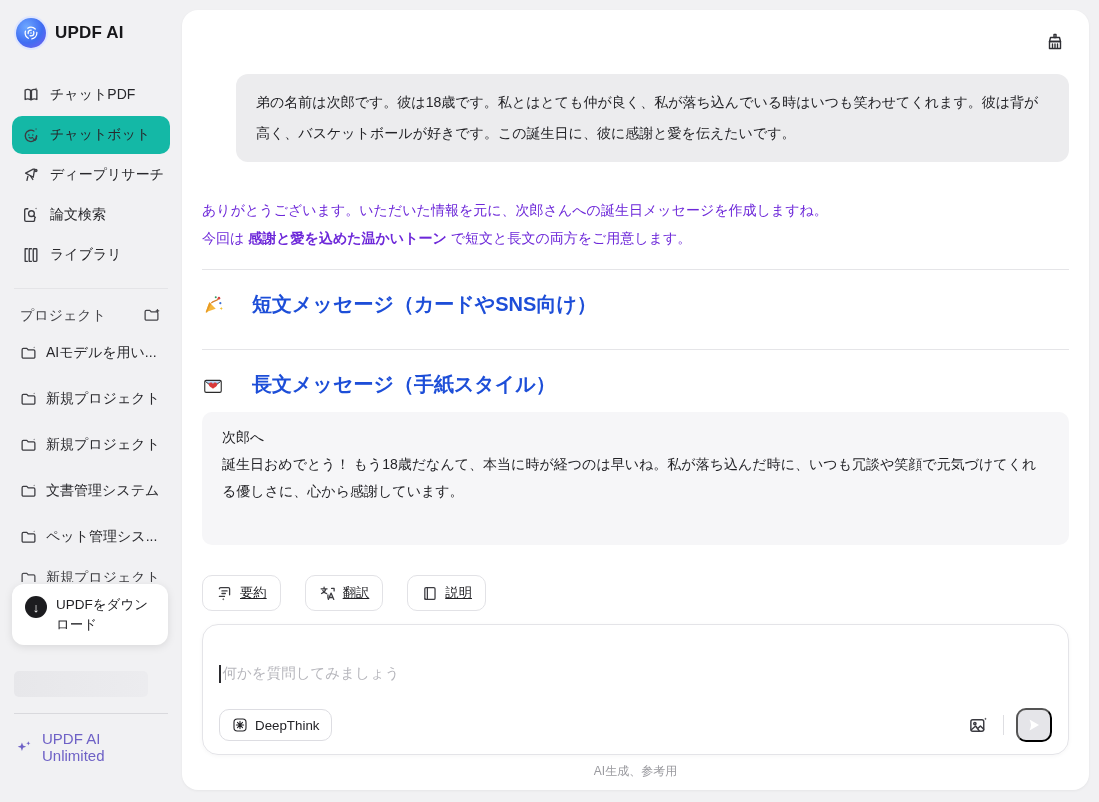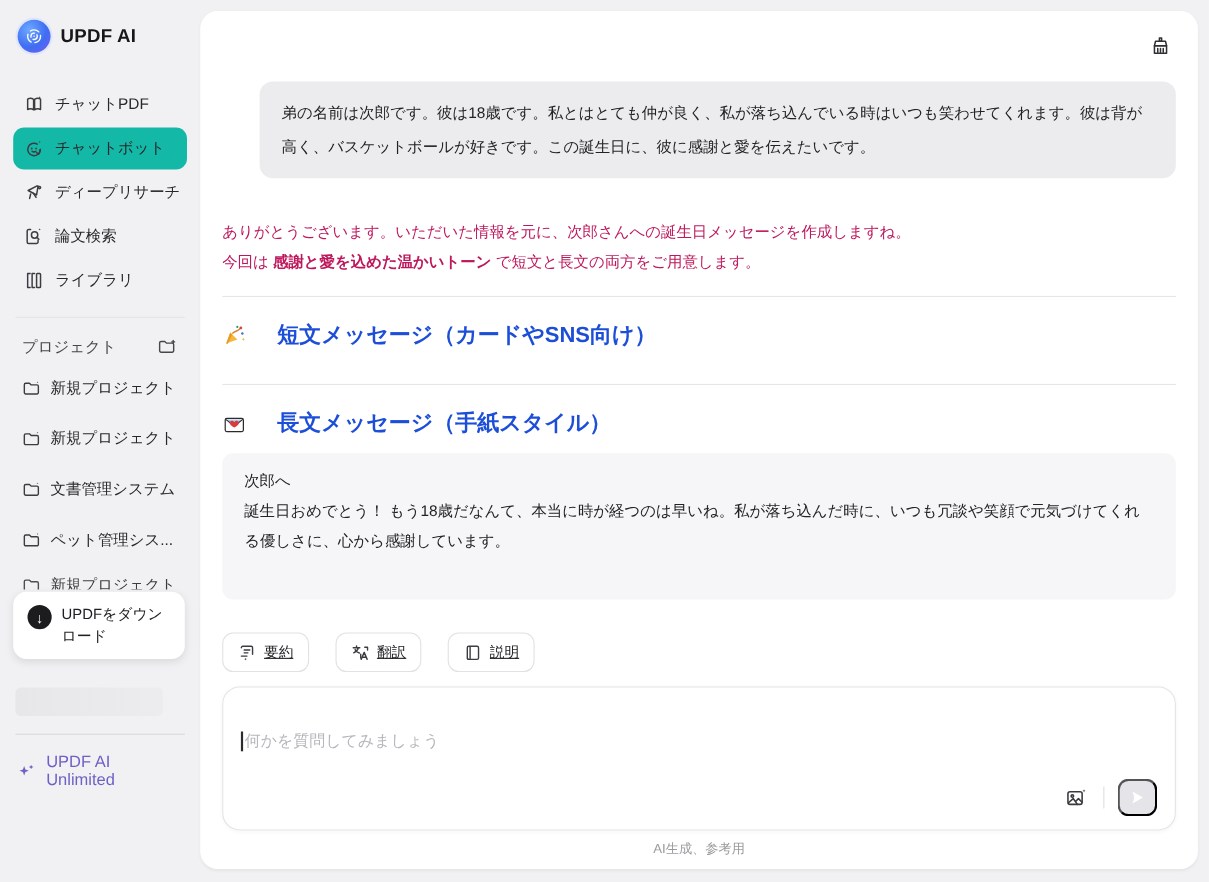--- a/index.html
+++ b/index.html
@@ -34,21 +34,21 @@
   .unlimited { display:flex; align-items:center; gap:9px; padding:16px 4px 4px 4px; color:#6e61c6; font-size:15px; cursor:pointer; }
   .spark { color:#6e61c6; }
 
   
   .main-card { flex:1; margin:10px 10px 12px 0; background:#fff; border-radius:16px; box-shadow:0 1px 3px rgba(0,0,0,.05); display:flex; flex-direction:column; padding:14px 20px 6px 20px; overflow:hidden; }
   .topbar { display:flex; justify-content:flex-end; padding:6px 2px 0 2px; }
   .icon-btn { color:#2f2f34; cursor:pointer; padding:2px; }
 
   .chat-scroll { flex:1; overflow:hidden; display:flex; flex-direction:column; }
   .user-bubble { align-self:flex-end; margin:20px 0 0 34px; background:#ececee; border-radius:12px; padding:13px 20px; line-height:31px; color:#232327; }
-  .ai-intro { margin-top:34px; line-height:28px; color:#be185d; }
+  .ai-intro { margin-top:34px; line-height:28px; color:#6d28d9; }
   .hr { height:1px; background:#e5e5e8; margin:17px 0; }
   .sec-head { display:flex; align-items:center; gap:28px; font-size:20px; font-weight:bold; color:#1d4ed8; margin:4px 0 14px 0; }
   .msg-box { background:#f6f6f8; border-radius:10px; padding:12px 20px; line-height:27px; color:#232327; }
   .msg-box.clip { overflow:hidden; height:133px; }
 
   .actions-row { display:flex; gap:24px; padding:10px 0 2px 0;text-decoration:underline; }
   .action-btn { display:flex; align-items:center; gap:7px; background:#fff; border:1px solid #e2e2e6; border-radius:10px; padding:8px 13px; color:#232327; cursor:pointer; }
   .action-btn .ic { color:#3c3c41; }
 
   .input-card { margin-top:11px; border:1px solid #e4e4e8; border-radius:16px; box-shadow:0 1px 4px rgba(0,0,0,.04); padding:14px 16px 12px 16px; display:flex; flex-direction:column; height:131px; }
@@ -151,20 +151,29 @@
   </div>
 
   <div class="proj-list">
     <div class="proj-item">
       <span class="ic">
         <svg width="17" height="17" viewBox="0 0 20 20" fill="none" stroke="#3c3c41" stroke-width="1.5" stroke-linejoin="round">
             <path d="M2.5 5.5A1.5 1.5 0 0 1 4 4h4l1.8 1.8H16a1.5 1.5 0 0 1 1.5 1.5V14A1.5 1.5 0 0 1 16 15.5H4A1.5 1.5 0 0 1 2.5 14z"></path>
             <path d="M16.6 1.9l.25.75.75.25-.75.25-.25.75-.25-.75-.75-.25.75-.25z" fill="#3c3c41" stroke="none"></path>
           </svg>
       </span>
+      <span class="lbl">AIモデルを用い...</span>
+    </div>
+    <div class="proj-item">
+      <span class="ic">
+        <svg width="17" height="17" viewBox="0 0 20 20" fill="none" stroke="#3c3c41" stroke-width="1.5" stroke-linejoin="round">
+            <path d="M2.5 5.5A1.5 1.5 0 0 1 4 4h4l1.8 1.8H16a1.5 1.5 0 0 1 1.5 1.5V14A1.5 1.5 0 0 1 16 15.5H4A1.5 1.5 0 0 1 2.5 14z"></path>
+            <path d="M16.6 1.9l.25.75.75.25-.75.25-.25.75-.25-.75-.75-.25.75-.25z" fill="#3c3c41" stroke="none"></path>
+          </svg>
+      </span>
       <span class="lbl">新規プロジェクト</span>
     </div>
     <div class="proj-item">
       <span class="ic">
         <svg width="17" height="17" viewBox="0 0 20 20" fill="none" stroke="#3c3c41" stroke-width="1.5" stroke-linejoin="round">
             <path d="M2.5 5.5A1.5 1.5 0 0 1 4 4h4l1.8 1.8H16a1.5 1.5 0 0 1 1.5 1.5V14A1.5 1.5 0 0 1 16 15.5H4A1.5 1.5 0 0 1 2.5 14z"></path>
             <path d="M16.6 1.9l.25.75.75.25-.75.25-.25.75-.25-.75-.75-.25.75-.25z" fill="#3c3c41" stroke="none"></path>
           </svg>
       </span>
       <span class="lbl">新規プロジェクト</span>
@@ -307,20 +316,29 @@
       <span>説明</span>
     </button>
   </div>
 
   <div class="input-card">
     <div class="input-line">
       <span class="caret"></span>
       <span class="placeholder">何かを質問してみましょう</span>
     </div>
     <div class="input-bottom">
+      <button class="deepthink">
+        <span>
+          <svg width="16" height="16" viewBox="0 0 20 20" fill="none" stroke="currentColor" stroke-width="1.4" stroke-linecap="round">
+            <rect x="2.5" y="2.5" width="15" height="15" rx="4"></rect>
+            <path d="M6.8 6.8l6.4 6.4M13.2 6.8l-6.4 6.4M10 5.5v9M5.5 10h9"></path>
+          </svg>
+        </span>
+        <span>DeepThink</span>
+      </button>
       <div class="right">
         <span class="icon-btn">
           <svg width="21" height="21" viewBox="0 0 22 22" fill="none" stroke="#3a3a40" stroke-width="1.5" stroke-linejoin="round" stroke-linecap="round">
             <rect x="3" y="5" width="13.5" height="12" rx="2"></rect>
             <circle cx="7.2" cy="9" r="1.2"></circle>
             <path d="M3.5 15.5l4.5-4 4 5.5M10.5 14l2.5-2.5 3.5 3.5"></path>
             <path d="M18.3 2.6l.4 1.1 1.1.4-1.1.4-.4 1.1-.4-1.1-1.1-.4 1.1-.4z" fill="#3a3a40" stroke="none"></path>
           </svg>
         </span>
         <span class="vdiv"></span>

